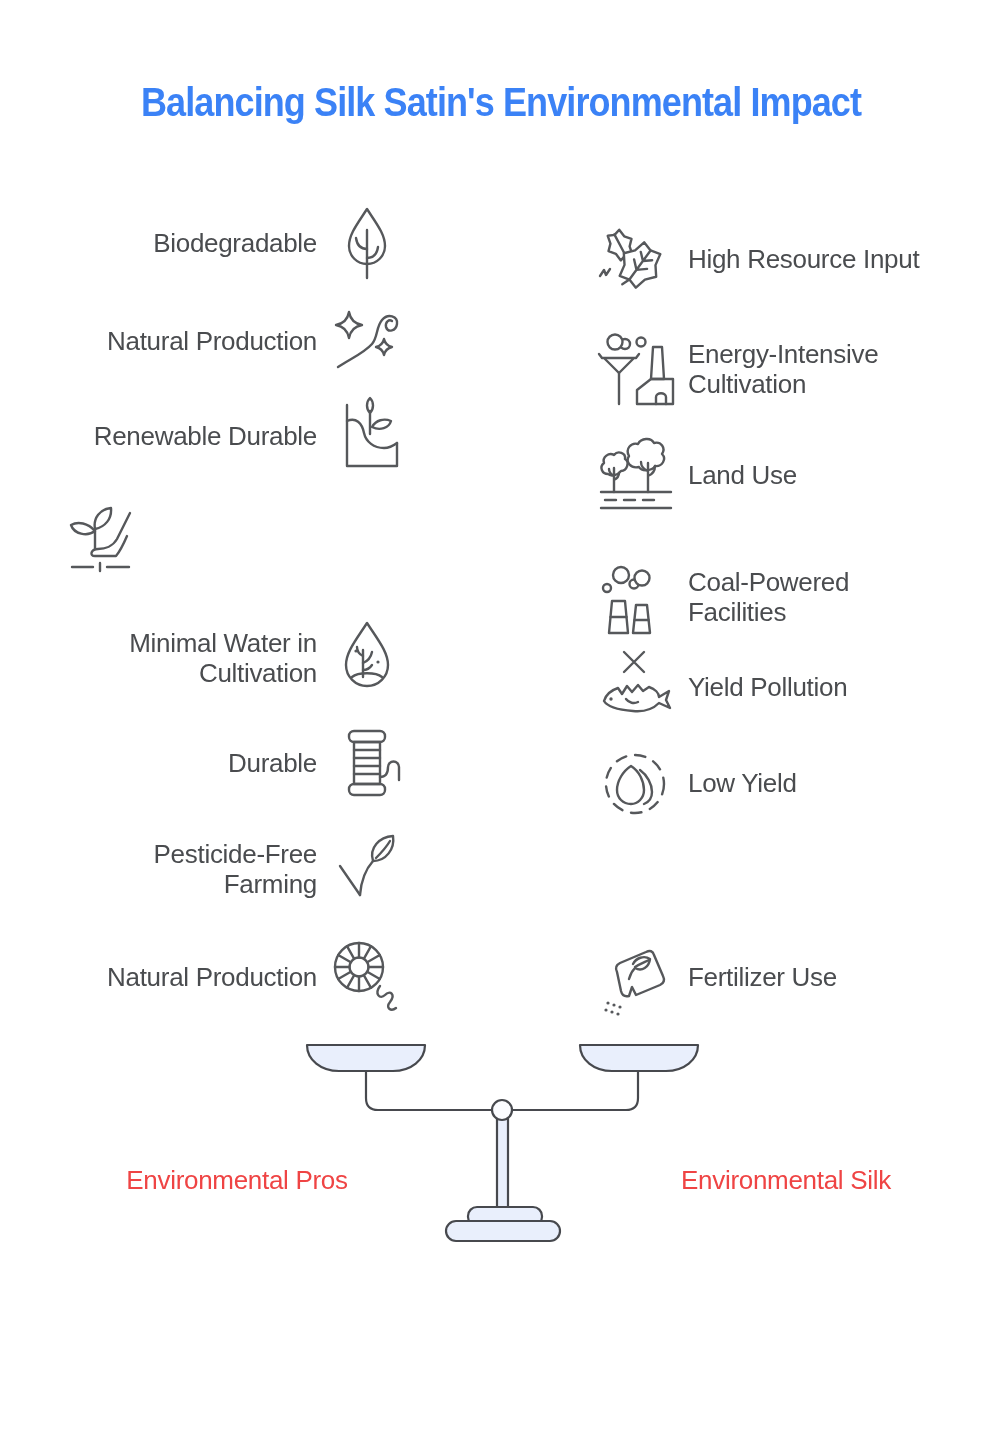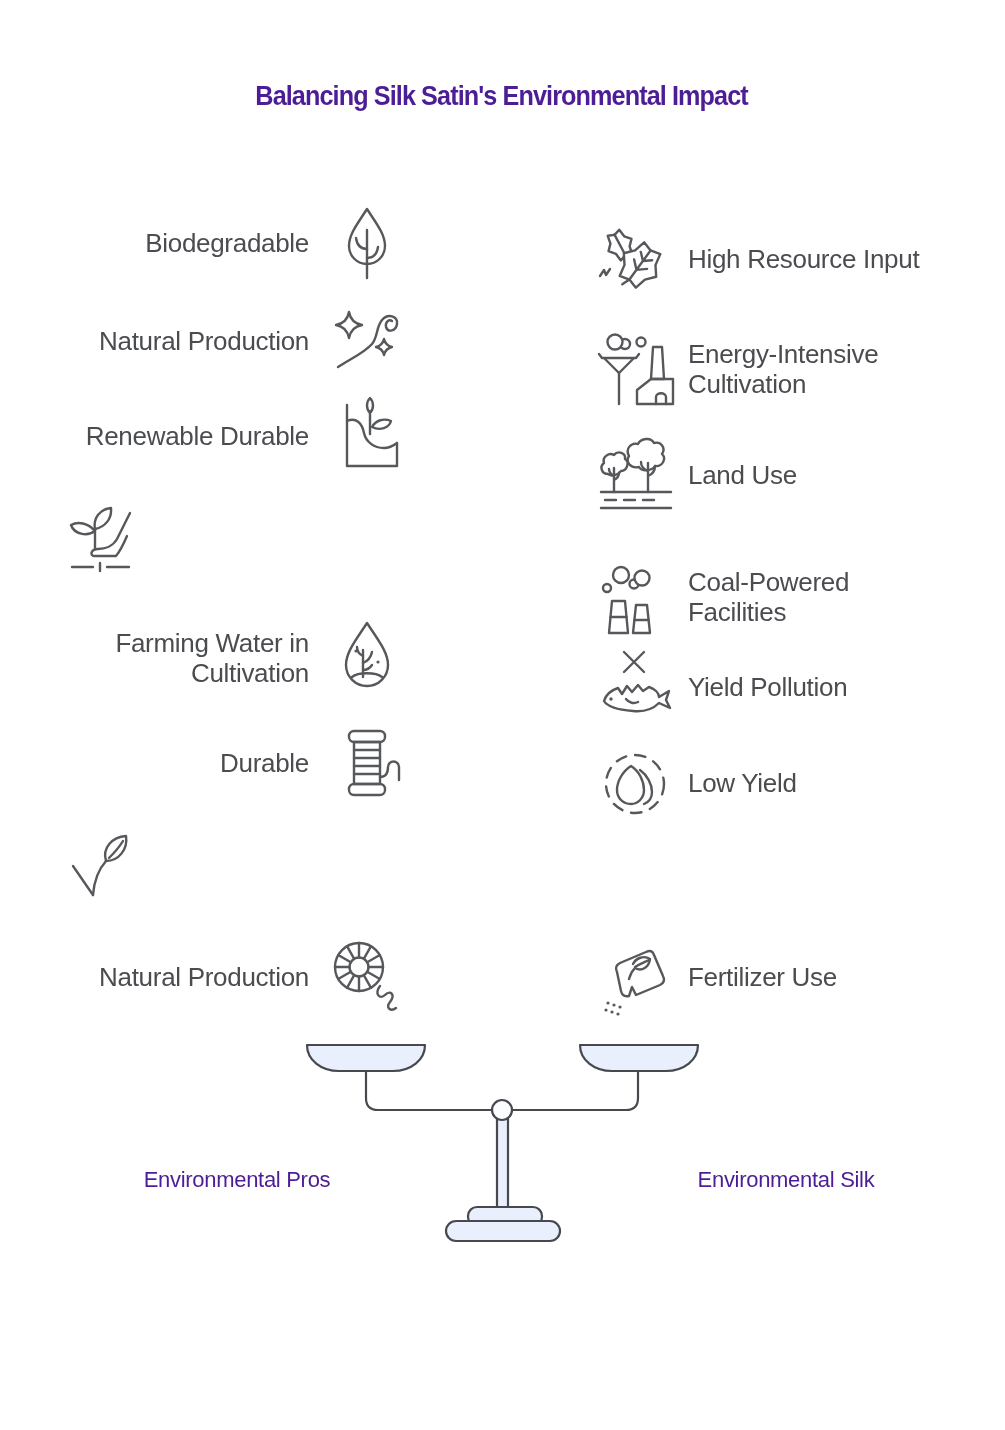--- a/index.html
+++ b/index.html
@@ -1,33 +1,33 @@
 <!DOCTYPE html>
 <html><head>
 <meta charset="utf-8">
 <style>
   html,body{margin:0;padding:0;background:#fff;}
   .canvas{position:relative;width:1005px;height:1430px;background:#ffffff;overflow:hidden;
           font-family:"Liberation Sans","DejaVu Sans",sans-serif;color:#4a4c4f;}
   .title{position:absolute;top:80px;left:0;width:1003px;text-align:center;
-         font-size:28px;font-weight:bold;color:#4c1d95;letter-spacing:-1px;}
+         font-size:40px;font-weight:bold;color:#3b82f6;letter-spacing:-1px;}
   .title .t-inner{display:inline-block;transform:scaleX(0.9);transform-origin:center;}
   .row{position:absolute;display:flex;align-items:center;height:90px;}
   .row.pro{left:60px;width:347px;}
   .row.con{left:596px;width:380px;}
   .label{font-size:26px;line-height:30px;letter-spacing:-0.3px;color:#4a4c4f;white-space:pre;}
-  .pro .label{flex:1;text-align:right;margin-right:18px;}
+  .pro .label{flex:1;text-align:right;margin-right:10px;}
   .con .label{margin-left:12px;text-align:left;}
   .iconbox{width:80px;height:80px;flex:0 0 80px;}
   svg.icon{width:80px;height:80px;display:block;}
   svg.icon *{stroke:#56585b;stroke-width:2.4;fill:none;stroke-linecap:round;stroke-linejoin:round;}
   svg.icon .dotf{fill:#56585b;stroke:none;}
   svg.icon .wf{fill:#ffffff;}
-  .footer-label{position:absolute;top:1164px;font-size:22px;line-height:32px;
-                letter-spacing:-0.3px;text-align:center;color:#4c1d95;}
+  .footer-label{position:absolute;top:1164px;font-size:26px;line-height:32px;
+                letter-spacing:-0.3px;text-align:center;color:#ef4444;}
   .footer-label.pros{left:62px;width:350px;}
   .footer-label.cons{left:596px;width:380px;}
   .scale-svg{position:absolute;left:280px;top:1036px;width:446px;height:210px;}
   .scale-svg .s-line{stroke:#47494e;stroke-width:2.2;fill:none;}
   .scale-svg .s-fill{stroke:#47494e;stroke-width:2.2;fill:#e9effc;stroke-linejoin:round;}
   .scale-svg .s-pivot{stroke:#47494e;stroke-width:2.2;fill:#fbfcff;}
 </style>
 </head>
 <body>
 
@@ -81,21 +81,21 @@
         <path d="M35,26 C33,15 40,6 51,5 C52,16 45,24 35,26 Z"></path>
         <path d="M70,10 L57,36 C53,43 45,46 38,46 C31,46 29,53 35,53 L56,53 C61,47 64,40 67,33"></path>
         <path d="M12,64 H33"></path>
           <path d="M40,60 V68"></path>
           <path d="M47,64 H69"></path>
       </svg>
     </div>
   </div>
 
   <div class="row pro" style="top:613px">
-    <div class="label">Farming Water in
+    <div class="label">Minimal Water in
 Cultivation</div>
     <div class="iconbox">
       <svg class="icon" viewBox="0 0 80 80">
         <path d="M40,5 C29,22 19,34 19,47 A21,21 0 0 0 61,47 C61,34 51,22 40,5 Z"></path>
         <path d="M36,59 V32"></path>
         <path d="M36,38 C32,36 30,33 30,29"></path>
         <path d="M36,45 C41,43 44,39 45,34"></path>
         <path d="M36,52 C40,52 43,50 45,47"></path>
         <circle class="dotf" cx="29" cy="33" r="1.6"></circle>
           <circle class="dotf" cx="51" cy="44" r="1.6"></circle>
@@ -111,20 +111,22 @@
         <path d="M53,54 C60,54 61,49 61,44 A5.5,5.5 0 0 1 72,44 V57"></path>
         <rect x="22" y="8" width="36" height="11" rx="5"></rect>
         <rect x="22" y="61" width="36" height="11" rx="5"></rect>
         <rect x="27" y="19" width="26" height="42"></rect>
         <path d="M27,27 H53 M27,35 H53 M27,43 H53 M27,51 H53"></path>
       </svg>
     </div>
   </div>
 
   <div class="row pro" style="top:824px">
+    <div class="label">Pesticide-Free
+Farming</div>
     <div class="iconbox">
       <svg class="icon" viewBox="0 0 80 80">
         <path d="M13,37 L33,66"></path>
         <path d="M33,66 C34,53 38,41 46,32"></path>
         <path d="M46,32 C42,19 52,8 66,7 C68,20 59,32 46,32 Z"></path>
         <path d="M49,29 C55,23 60,17 63,12"></path>
       </svg>
     </div>
   </div>
 

